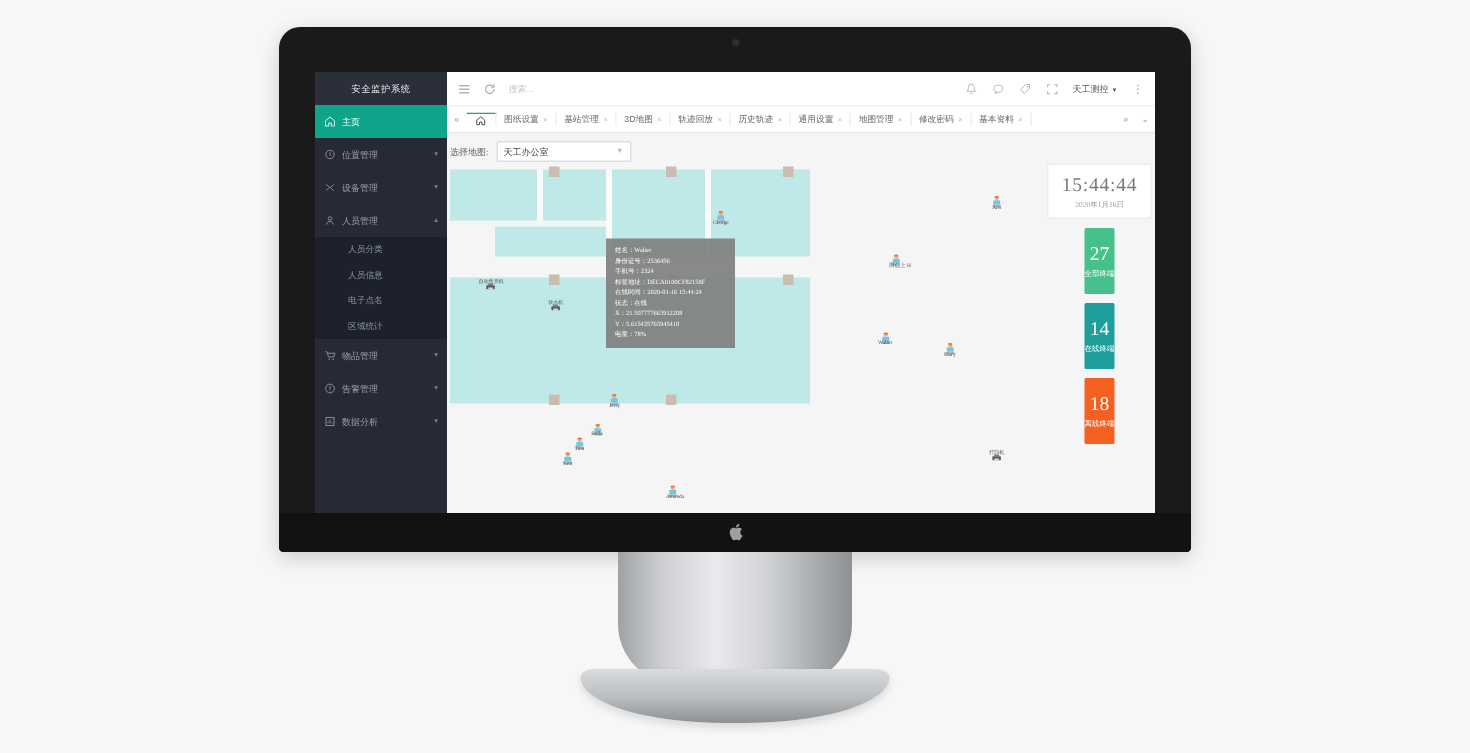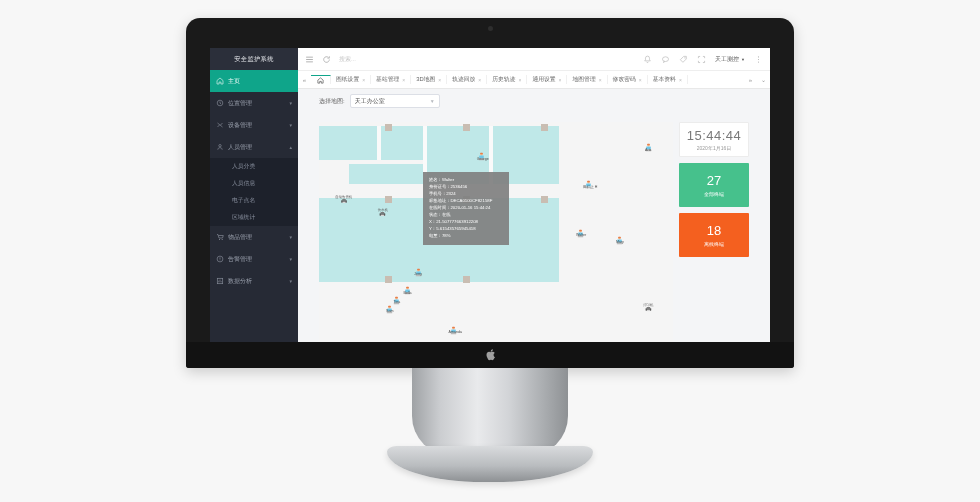--- a/index.html
+++ b/index.html
@@ -54,21 +54,21 @@
 
   .tabbar{height:17px;background:#fff;display:flex;align-items:center;border-bottom:1px solid #e8e8e8;}
   .tb-nav{width:13px;display:flex;align-items:center;justify-content:center;color:#999;font-size:6px;flex:none;}
   .tabs{flex:1;display:flex;align-items:stretch;overflow:hidden;}
   .tab{display:flex;align-items:center;gap:3px;padding:0 5px;font-size:5.8px;color:#666;
        border-right:1px solid #f0f0f0;white-space:nowrap;}
   .tab.home{padding:0 6px;}
   .tab.active{color:#333;border-top:1.5px solid #0fa58a;}
   .tab .x{font-size:5px;color:#bbb;}
 
-  .content{flex:1;display:flex;flex-direction:column;padding:5px 21px;gap:14px;min-height:0;}
+  .content{flex:1;display:flex;flex-direction:column;padding:5px 2px;gap:1px;min-height:0;font-family:Liberation Serif, serif;}
   .maprow{display:flex;align-items:center;gap:5px;}
   .maprow .lb{font-size:6px;color:#666;}
   .selbox{width:80px;height:12px;border:1px solid #dcdfe6;background:#fff;border-radius:2px;
           display:flex;align-items:center;justify-content:space-between;padding:0 4px;font-size:6px;color:#444;}
   .selbox .cv{color:#b6b9bf;font-size:5px;}
 
   .stage{flex:1;display:flex;gap:6px;min-height:0;}
   .mapwrap{flex:1;position:relative;background:#f5f5f5;overflow:hidden;}
   .room{position:absolute;background:#bfe8e8;}
   .pillar{position:absolute;background:#c9bdb2;}
@@ -422,24 +422,28 @@
                     <div>Y：5.615435765945418</div>
                     <div>电量：78%</div>
                   </div>
               </div>
 
               <div class="rail">
                 <div class="clock">
                   <div class="t">15:44:44</div>
                   <div class="d">2020年1月16日</div>
                 </div>
-                <div id="cards" style="display:flex;flex-direction:column;gap:6px;">
+                <div id="cards" style="display:flex;flex-direction:column;gap:6px;align-items:center;">
                     <div class="card" style="background: rgb(70, 193, 140);">
                       <div class="n">27</div>
                       <div class="c">全部终端</div>
+                    </div>
+                    <div class="card" style="background: rgb(31, 158, 158);">
+                      <div class="n">14</div>
+                      <div class="c">在线终端</div>
                     </div>
                     <div class="card" style="background: rgb(244, 96, 31);">
                       <div class="n">18</div>
                       <div class="c">离线终端</div>
                     </div>
                   </div>
               </div>
             </div>
           </div>
         </div>

